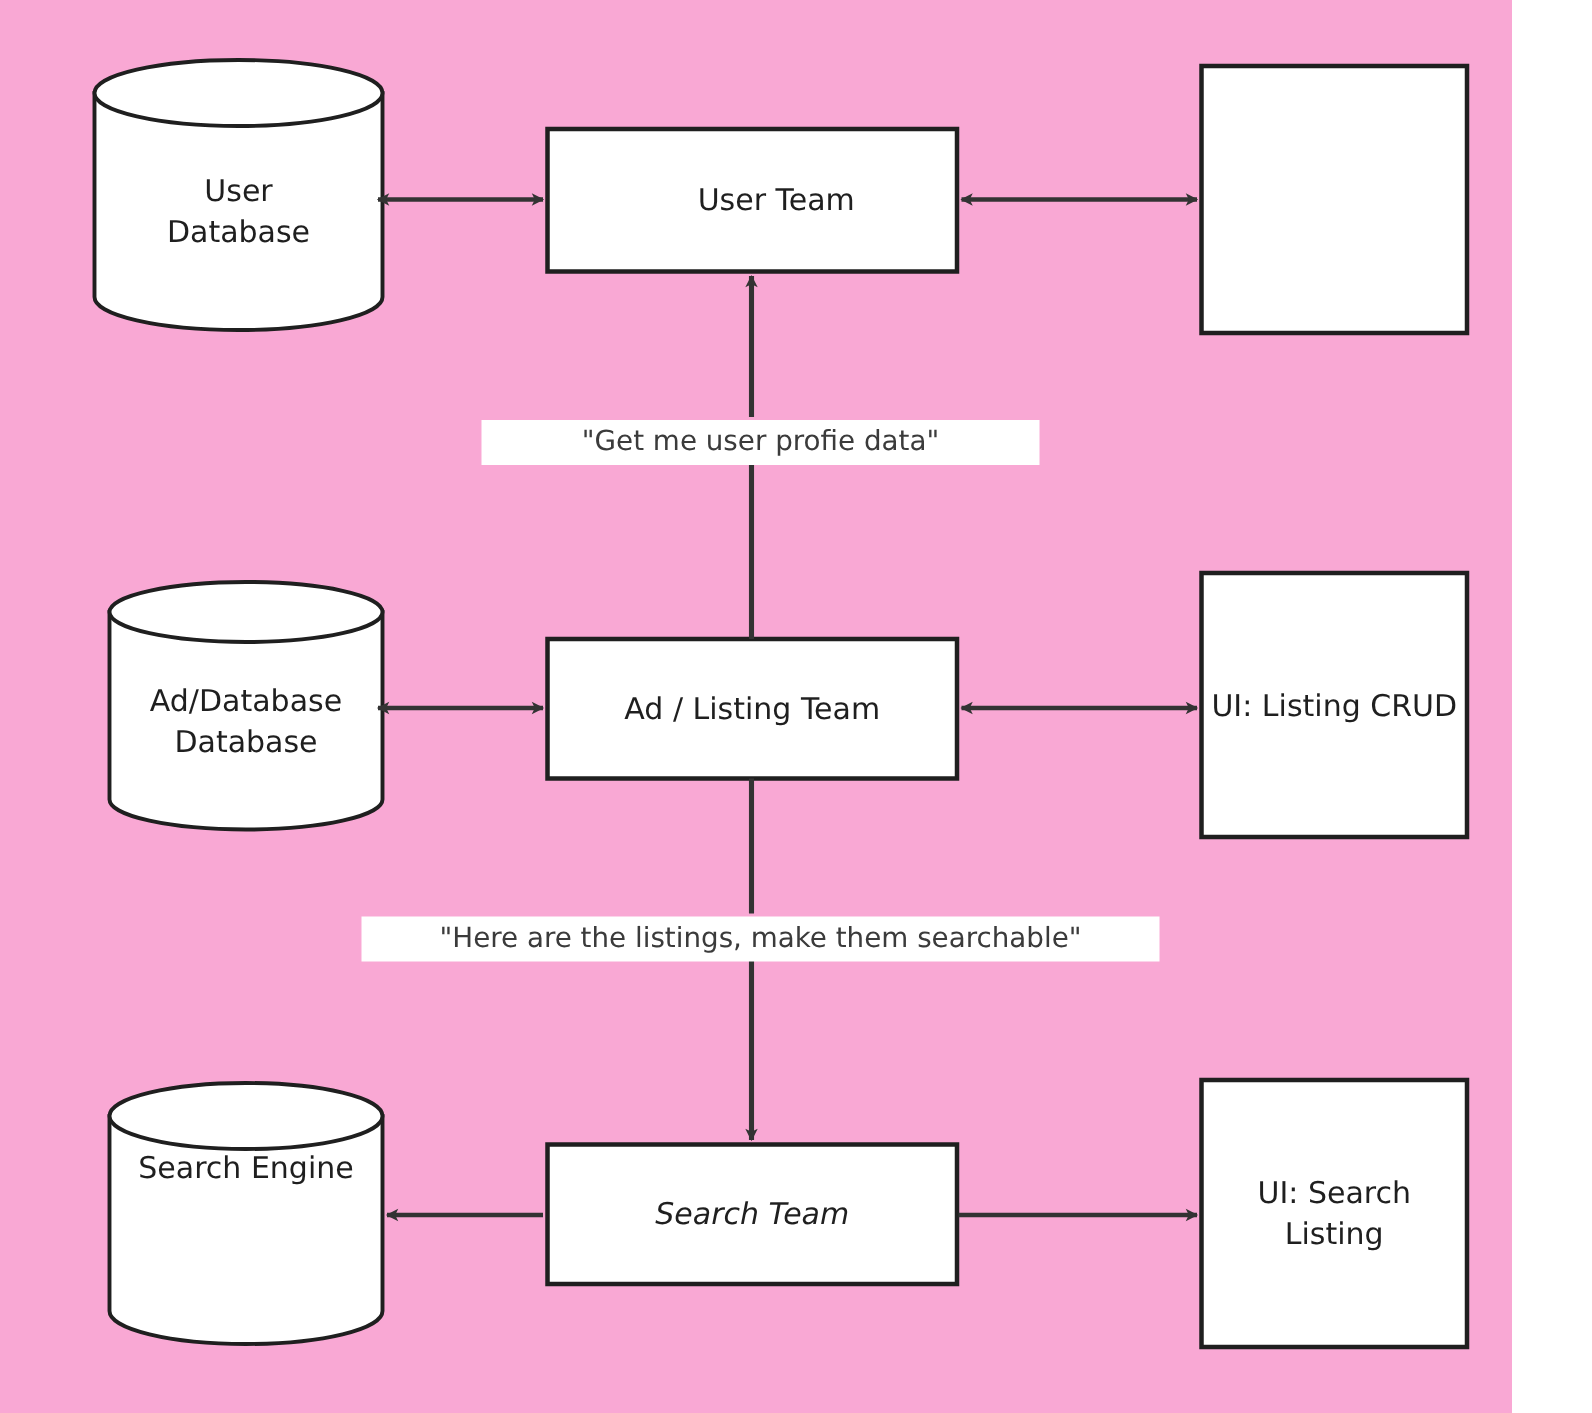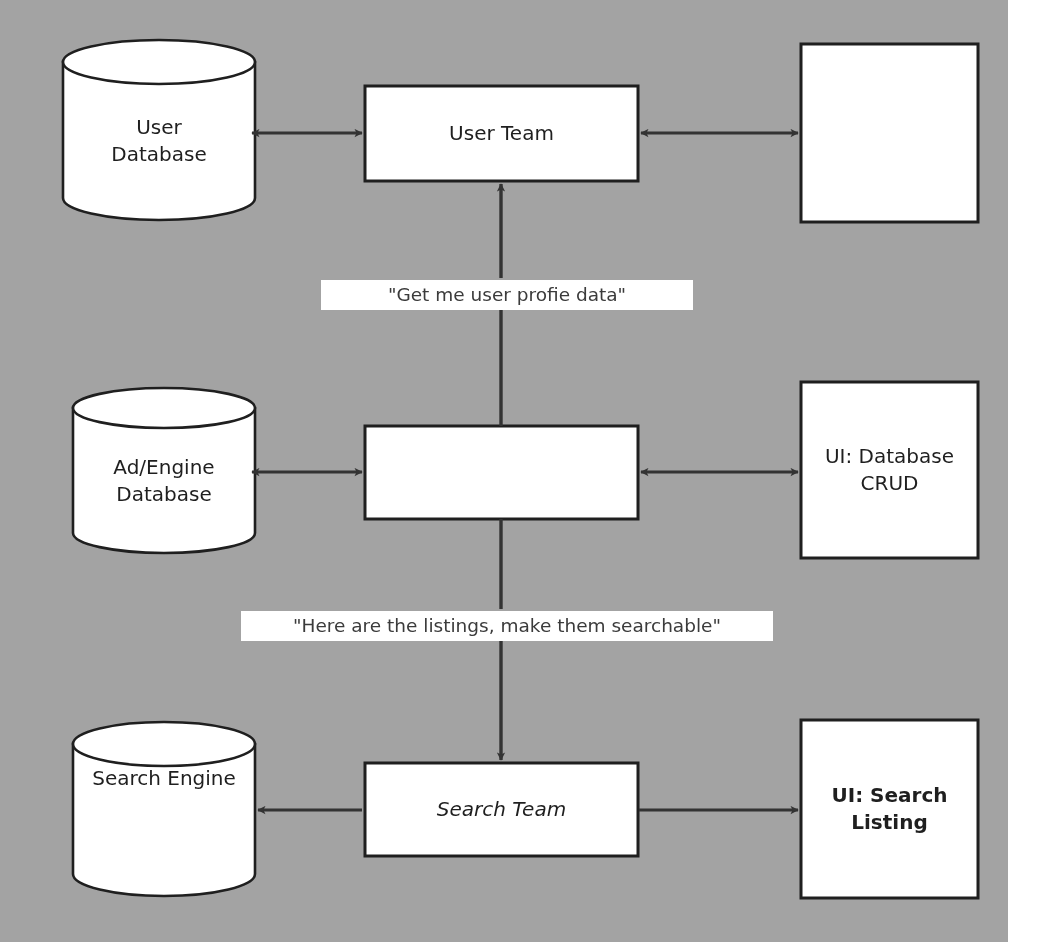--- a/index.html
+++ b/index.html
@@ -10,21 +10,21 @@
   body {
     width: 1061px;
     height: 942px;
     font-family: "DejaVu Sans", "Liberation Sans", sans-serif;
     overflow: hidden;
   }
   #diagram-root {
     position: relative;
     width: 1008px;
     height: 942px;
-    background: #a3a3a3;
+    background: #f9a8d4;
   }
   #diagram-svg {
     position: absolute;
     left: 0;
     top: 0;
     width: 1061px;
     height: 942px;
   }
   .node-label {
     position: absolute;
@@ -109,33 +109,34 @@
     <line x1="501" y1="638" x2="501" y2="760" stroke="#333333" stroke-width="3.4" marker-end="url(#arrow-end)"></line>
 
     <line x1="362" y1="810" x2="258" y2="810" stroke="#333333" stroke-width="3" marker-end="url(#arrow-end)"></line>
 
     <line x1="639" y1="810" x2="798" y2="810" stroke="#333333" stroke-width="3" marker-end="url(#arrow-end)"></line>
   </svg>
 
   <div class="node-label" style="left:63px; top:62px; width:192px; height:158px;">User
 Database</div>
 
-  <div class="node-label" style="left:365px; top:86px; width:273px; height:95px;">User Team</div>
+  <div class="node-label" style="left:365px; top:86px; width:273px; height:95px;padding-left:16px;">User Team</div>
 
 
-  <div class="node-label" style="left:73px; top:408px; width:182px; height:145px;">Ad/Engine
+  <div class="node-label" style="left:73px; top:408px; width:182px; height:145px;">Ad/Database
 Database</div>
 
+  <div class="node-label" style="left:365px; top:426px; width:273px; height:93px;">Ad / Listing Team</div>
 
-  <div class="node-label" style="left:801px; top:382px; width:177px; height:176px;">UI: Database CRUD</div>
+  <div class="node-label" style="left:801px; top:382px; width:177px; height:176px;">UI: Listing CRUD</div>
 
   <div class="node-label" style="left:73px; top:702px; width:182px; height:152px;">Search Engine</div>
 
   <div class="node-label" style="left:365px; top:763px; width:273px; height:93px;font-style:italic;">Search Team</div>
 
-  <div class="node-label" style="left:801px; top:720px; width:177px; height:178px;font-weight:bold;">UI: Search
+  <div class="node-label" style="left:801px; top:720px; width:177px; height:178px;">UI: Search
 Listing</div>
 
   <div class="edge-label" style="left:321px; top:280px; width:360px; height:26px;">"Get me user profie data"</div>
 
   <div class="edge-label" style="left:241px; top:611px; width:520px; height:26px;">"Here are the listings, make them searchable"</div>
 
 </div>
 
 </body></html>

